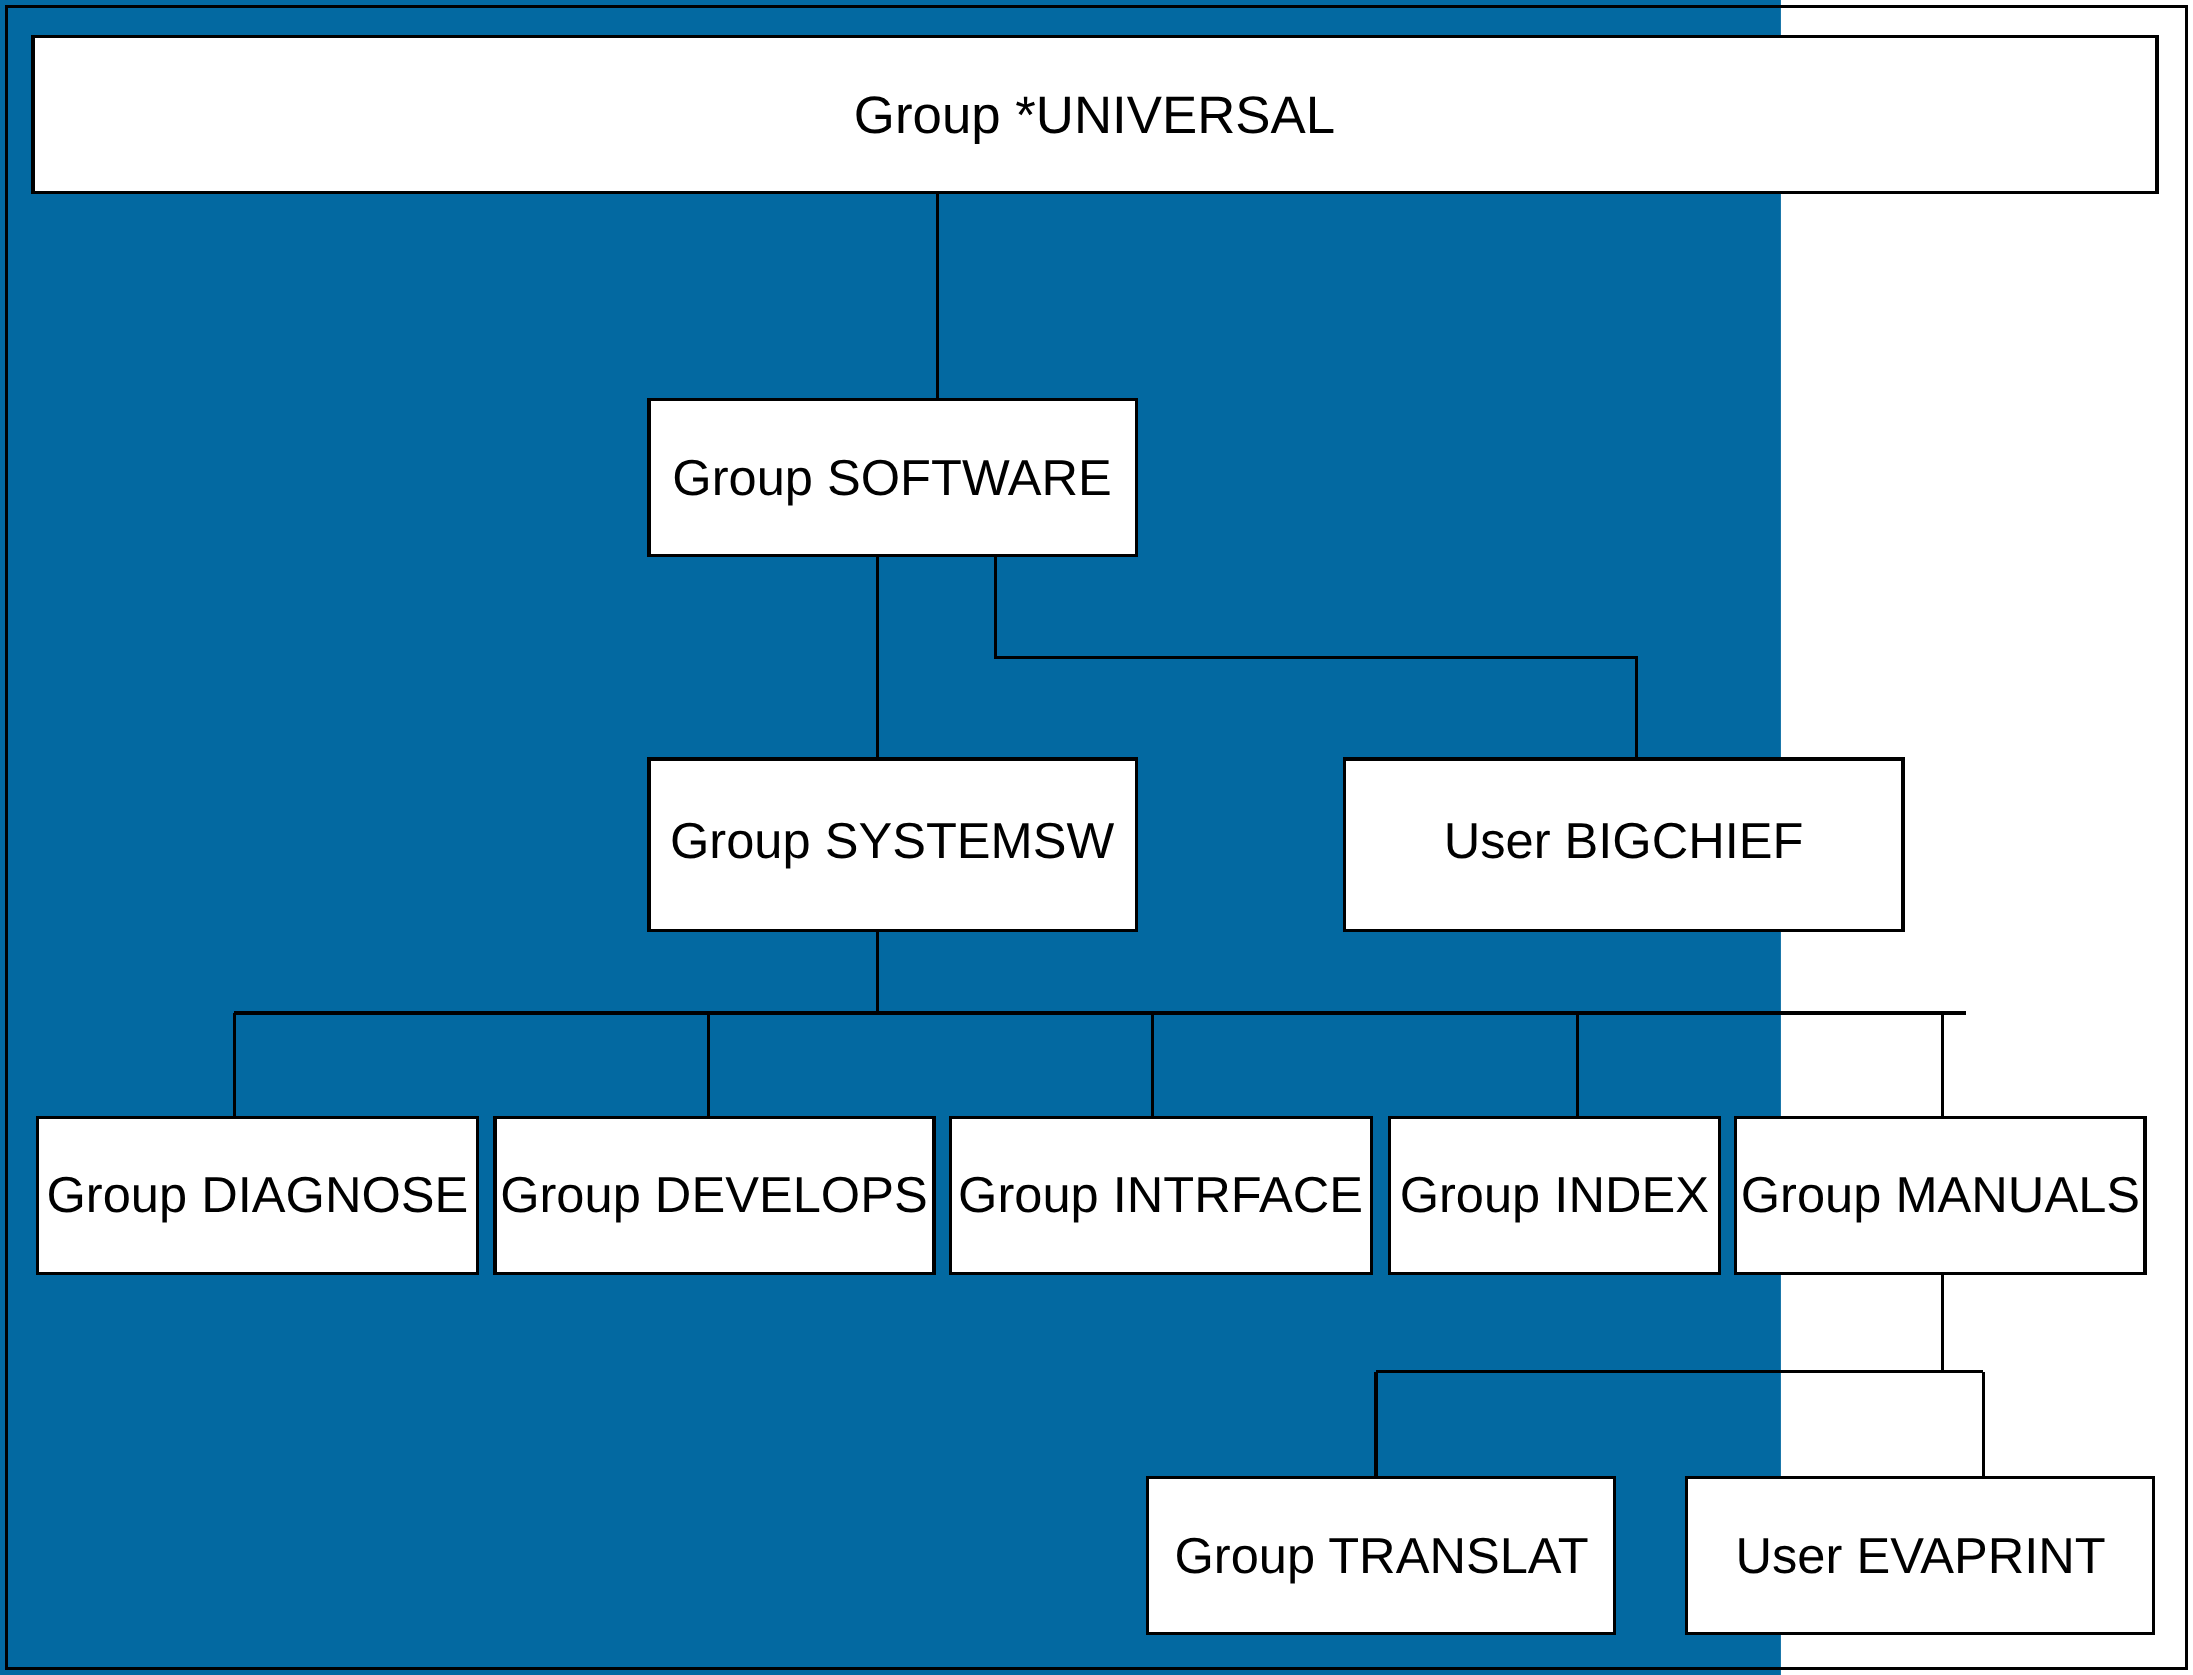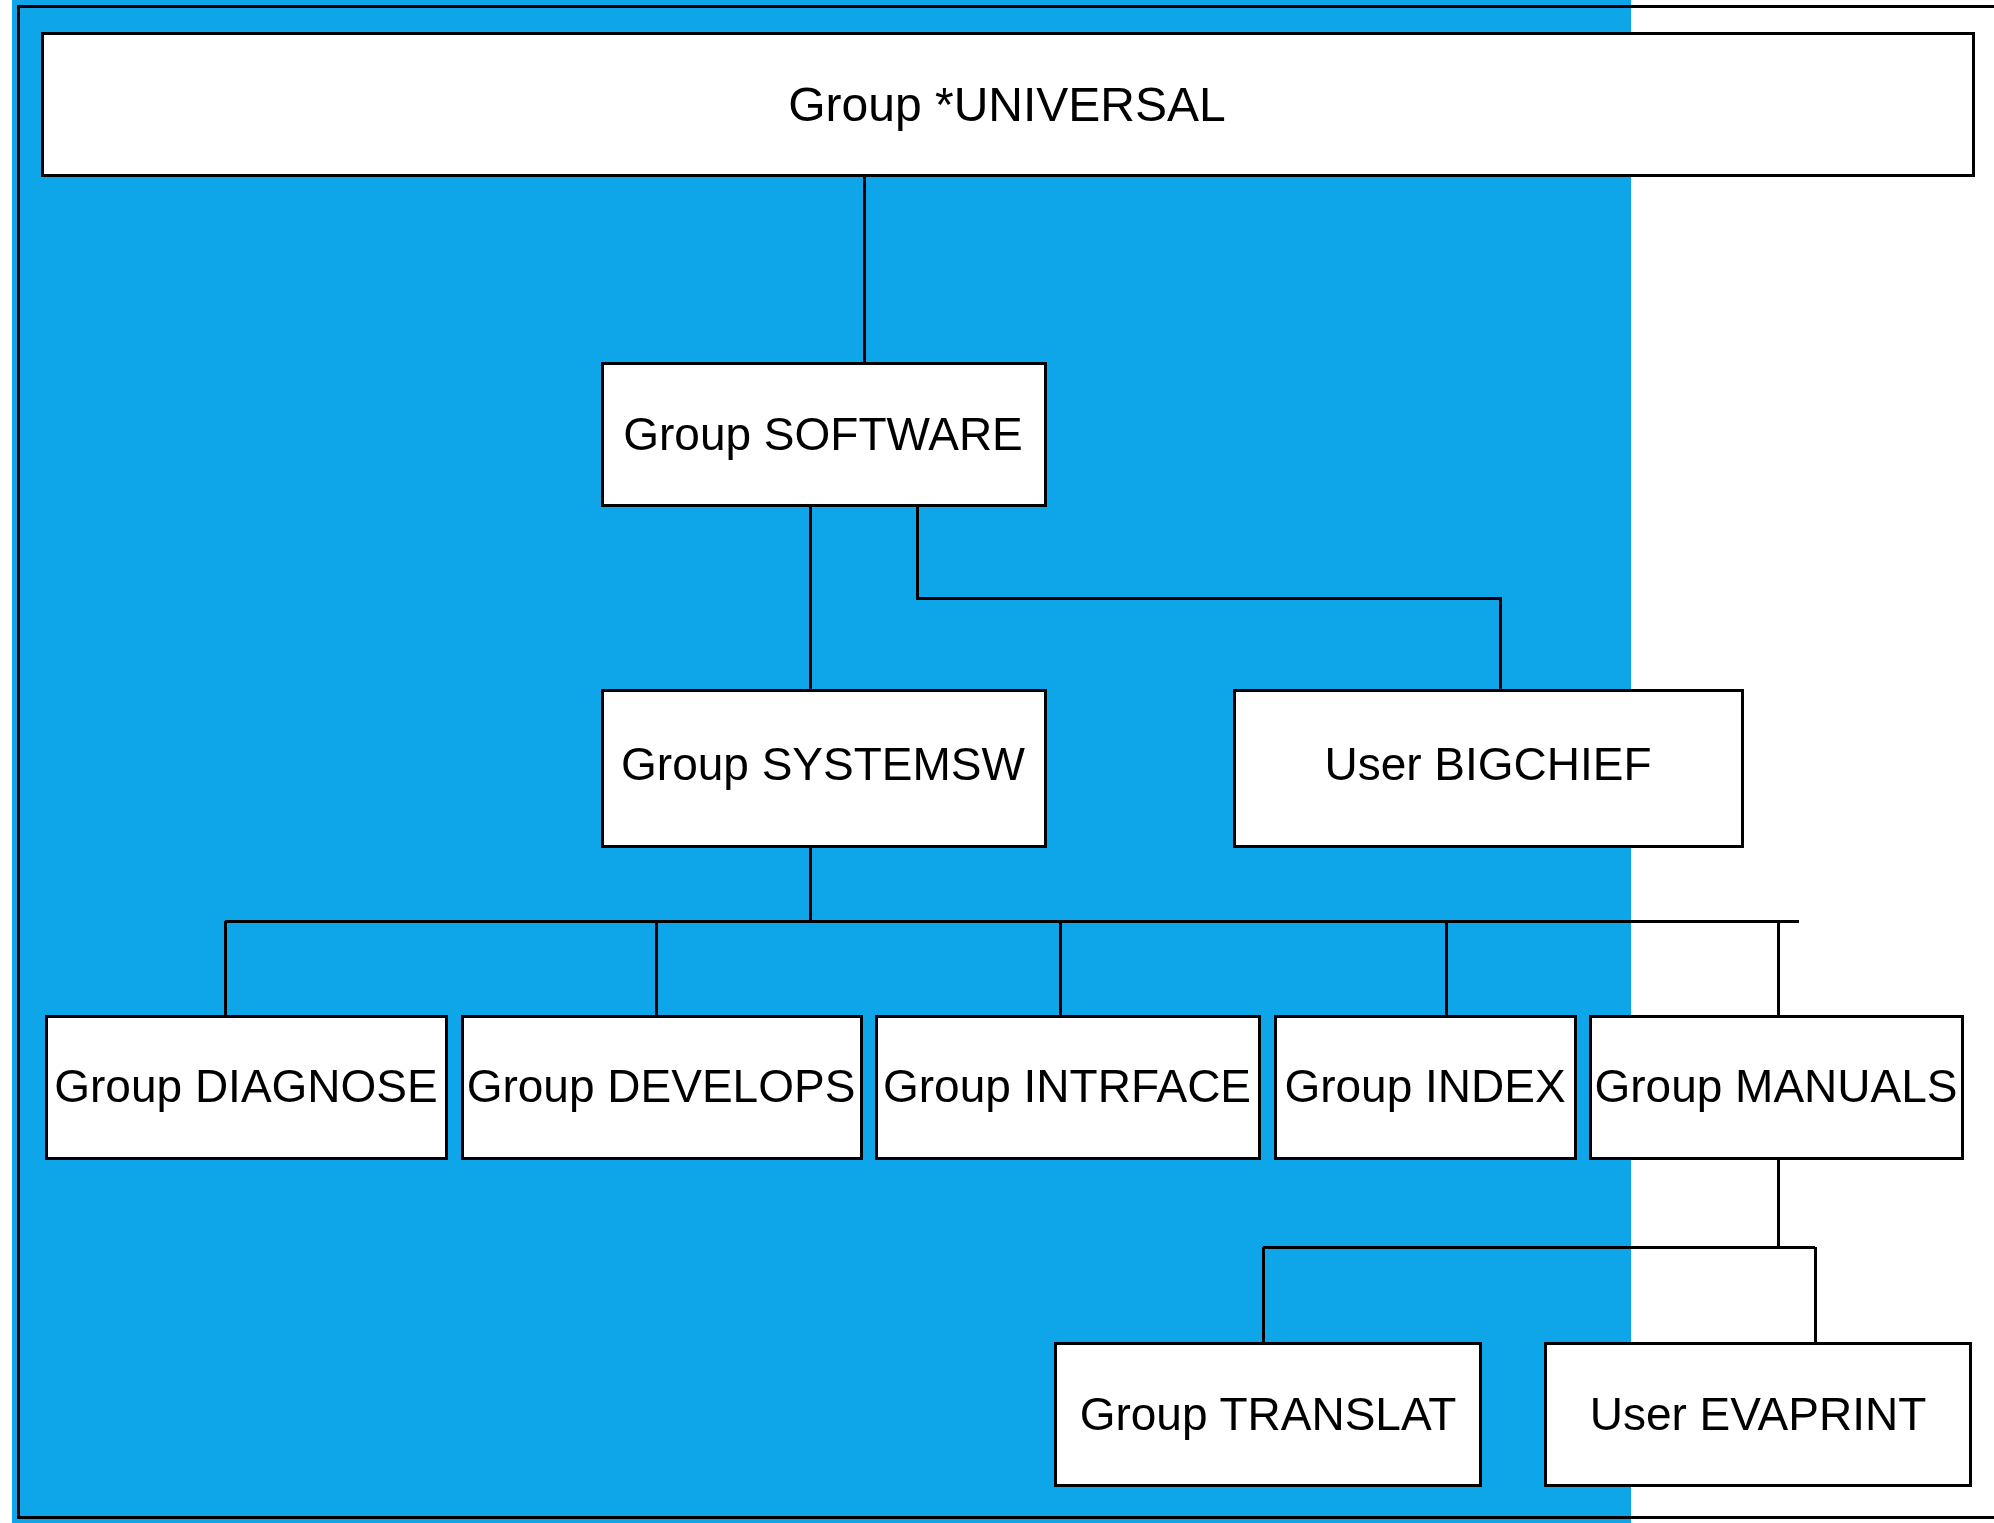--- a/index.html
+++ b/index.html
@@ -11,22 +11,21 @@
   body {
     font-family: "Liberation Sans", sans-serif;
     width: 1994px;
     height: 1523px;
     overflow: hidden;
   }
   #diagram-root {
     position: relative;
     width: 1619px;
     height: 1523px;
-    background: #0ea5e9;
-    margin-left: 12px;
+    background: #0369a1;
   }
   svg#tree-svg {
     position: absolute;
     top: 0;
     left: 0;
     width: 1994px;
     height: 1523px;
     display: block;
   }
   .node-rect {

